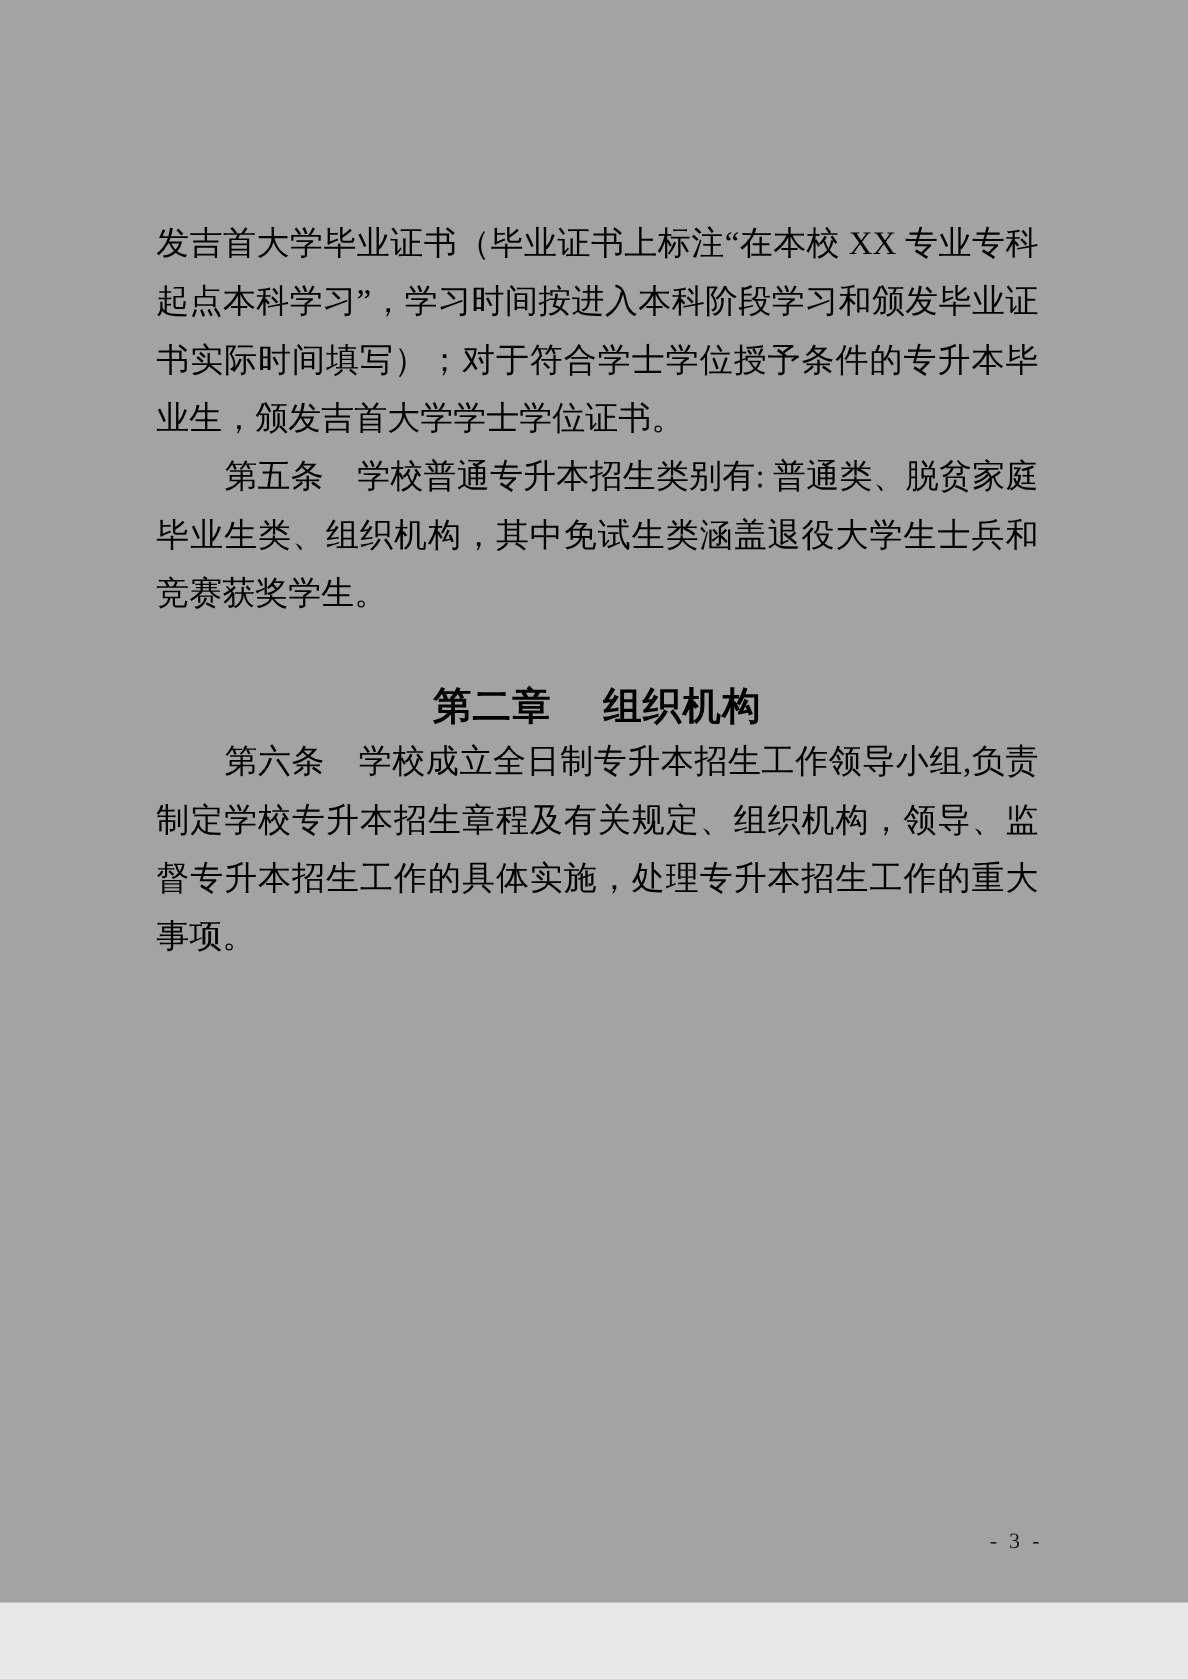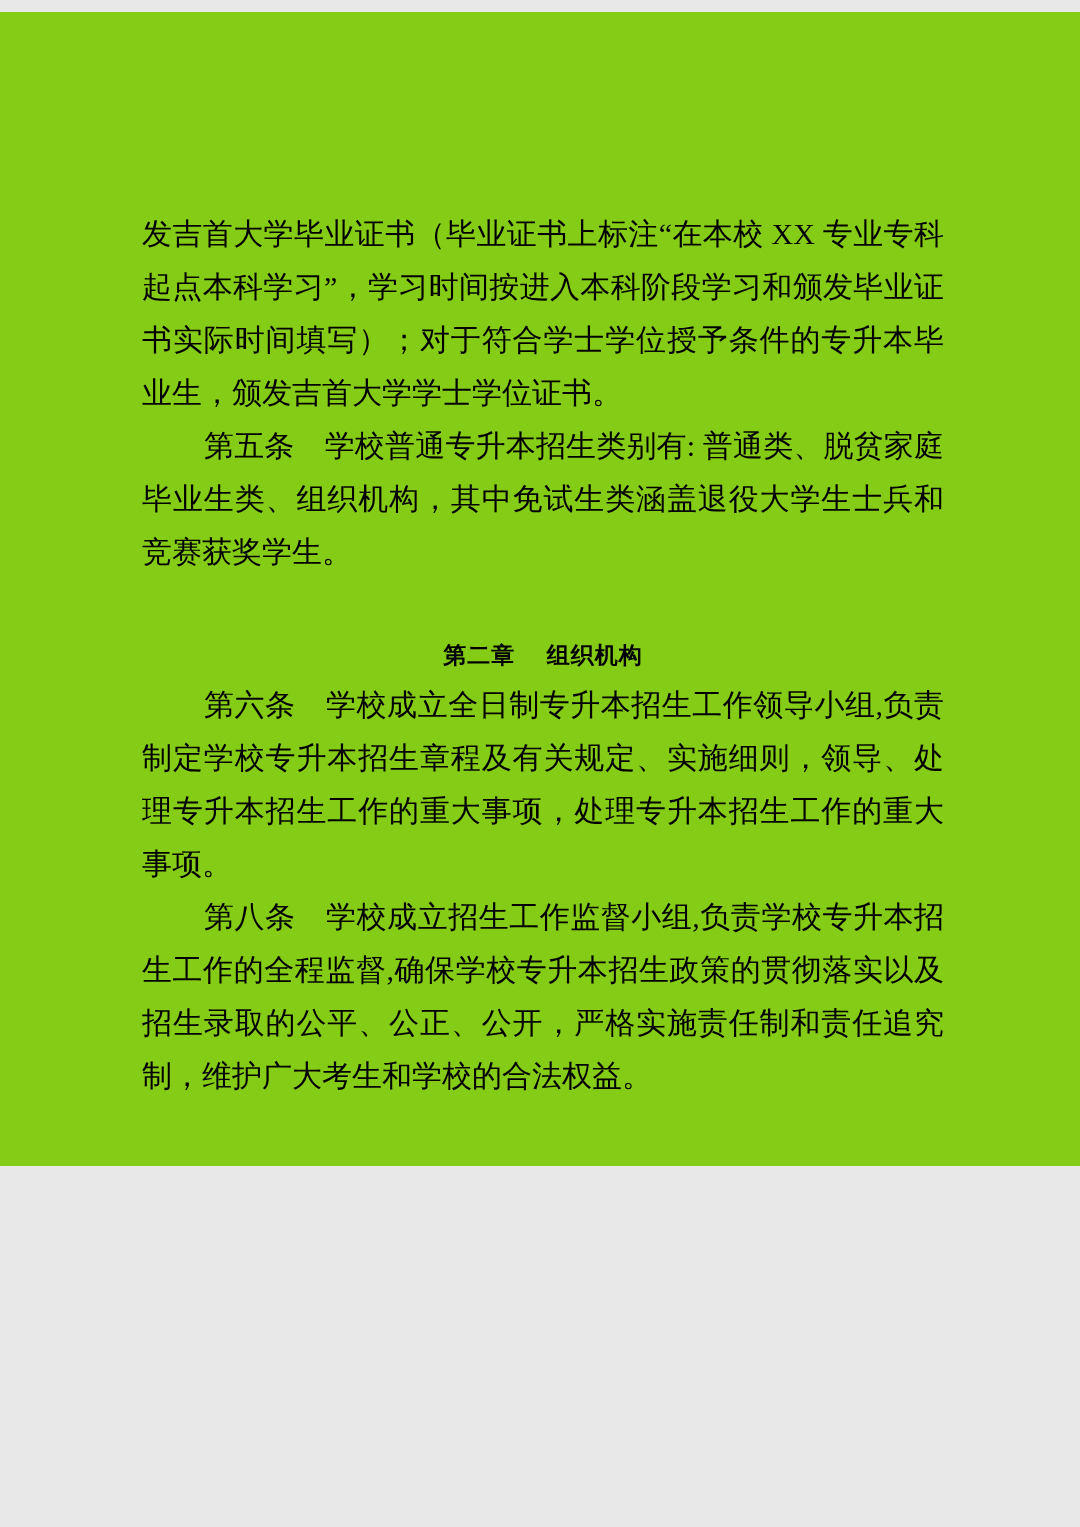--- a/index.html
+++ b/index.html
@@ -3,23 +3,23 @@
 <meta charset="utf-8">
 <style>
   html, body {
     margin: 0;
     padding: 0;
     background: #e8e8e8;
   }
   .page {
     position: relative;
     width: 1080px;
-    height: 1154px;
-    margin: 12px auto;
-    background: #84cc16;
+    height: 1457px;
+    margin: 0 auto;
+    background: #a3a3a3;
     color: #000000;
     font-family: "Liberation Serif", "DejaVu Serif", serif;
     overflow: hidden;
   }
   .doc-body {
     position: absolute;
     left: 142px;
     top: 195px;
     width: 802px;
     font-size: 30px;
@@ -30,21 +30,21 @@
   .para {
     margin: 0;
     word-break: break-all;
   }
   .para.indent {
     text-indent: 62px;
   }
   .chapter-heading {
     font-family: "Liberation Sans", "DejaVu Sans", sans-serif;
     font-weight: bold;
-    font-size: 23px;
+    font-size: 35px;
     line-height: 46px;
     text-align: center;
     letter-spacing: 1px;
     margin: 54px 0 0 0;
   }
   .page-number {
     position: absolute;
     top: 1388px;
     right: 132px;
     font-size: 20px;
@@ -54,17 +54,16 @@
   }
 </style>
 </head>
 <body>
 
 <div class="page">
   <div class="doc-body">
     <p class="para">发吉首大学毕业证书（毕业证书上标注“在本校 XX 专业专科起点本科学习”，学习时间按进入本科阶段学习和颁发毕业证书实际时间填写）；对于符合学士学位授予条件的专升本毕业生，颁发吉首大学学士学位证书。</p>
     <p class="para indent">第五条　学校普通专升本招生类别有: 普通类、脱贫家庭毕业生类、组织机构，其中免试生类涵盖退役大学生士兵和竞赛获奖学生。</p>
     <h2 class="chapter-heading">第二章　 组织机构</h2>
-    <p class="para indent">第六条　学校成立全日制专升本招生工作领导小组,负责制定学校专升本招生章程及有关规定、实施细则，领导、处理专升本招生工作的重大事项，处理专升本招生工作的重大事项。</p>
-    <p class="para indent">第八条　学校成立招生工作监督小组,负责学校专升本招生工作的全程监督,确保学校专升本招生政策的贯彻落实以及招生录取的公平、公正、公开，严格实施责任制和责任追究制，维护广大考生和学校的合法权益。</p>
+    <p class="para indent">第六条　学校成立全日制专升本招生工作领导小组,负责制定学校专升本招生章程及有关规定、组织机构，领导、监督专升本招生工作的具体实施，处理专升本招生工作的重大事项。</p>
   </div>
   <div class="page-number">- 3 -</div>
 </div>
 
 </body></html>

